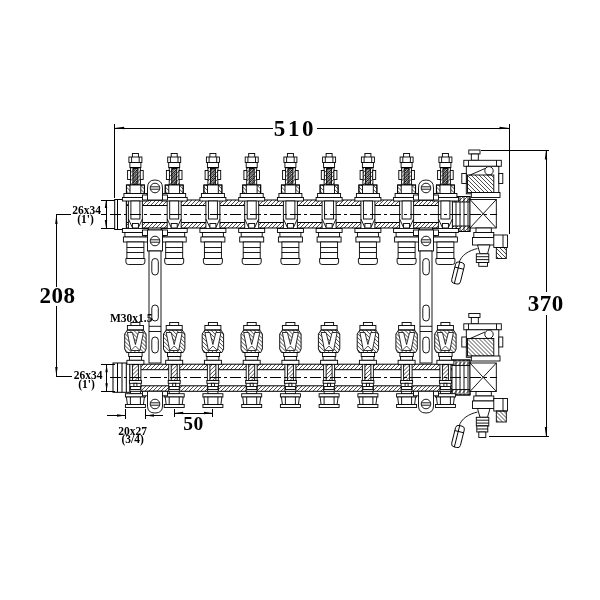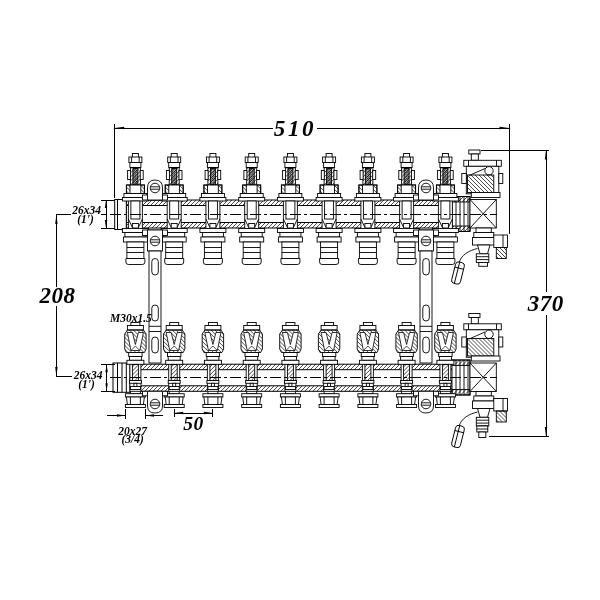--- a/index.html
+++ b/index.html
@@ -1,16 +1,16 @@
 <!DOCTYPE html>
 <html><head>
 <meta charset="utf-8">
 <style>
 html,body{margin:0;padding:0;background:#fff;}
-#wrap{position:relative;width:600px;height:600px;background:#fff;overflow:hidden;font-style:italic;}
+#wrap{position:relative;width:600px;height:600px;background:#fff;overflow:hidden;}
 svg{position:absolute;left:0;top:0;}
 text{font-family:"Liberation Serif",serif;font-weight:bold;fill:#000;}
 .big{font-size:23px;letter-spacing:0.5px;}
 .sm{font-size:11.5px;}
 </style>
 </head>
 <body>
 <div id="wrap">
 <svg width="600" height="600" viewBox="0 0 600 600">
 <defs>

